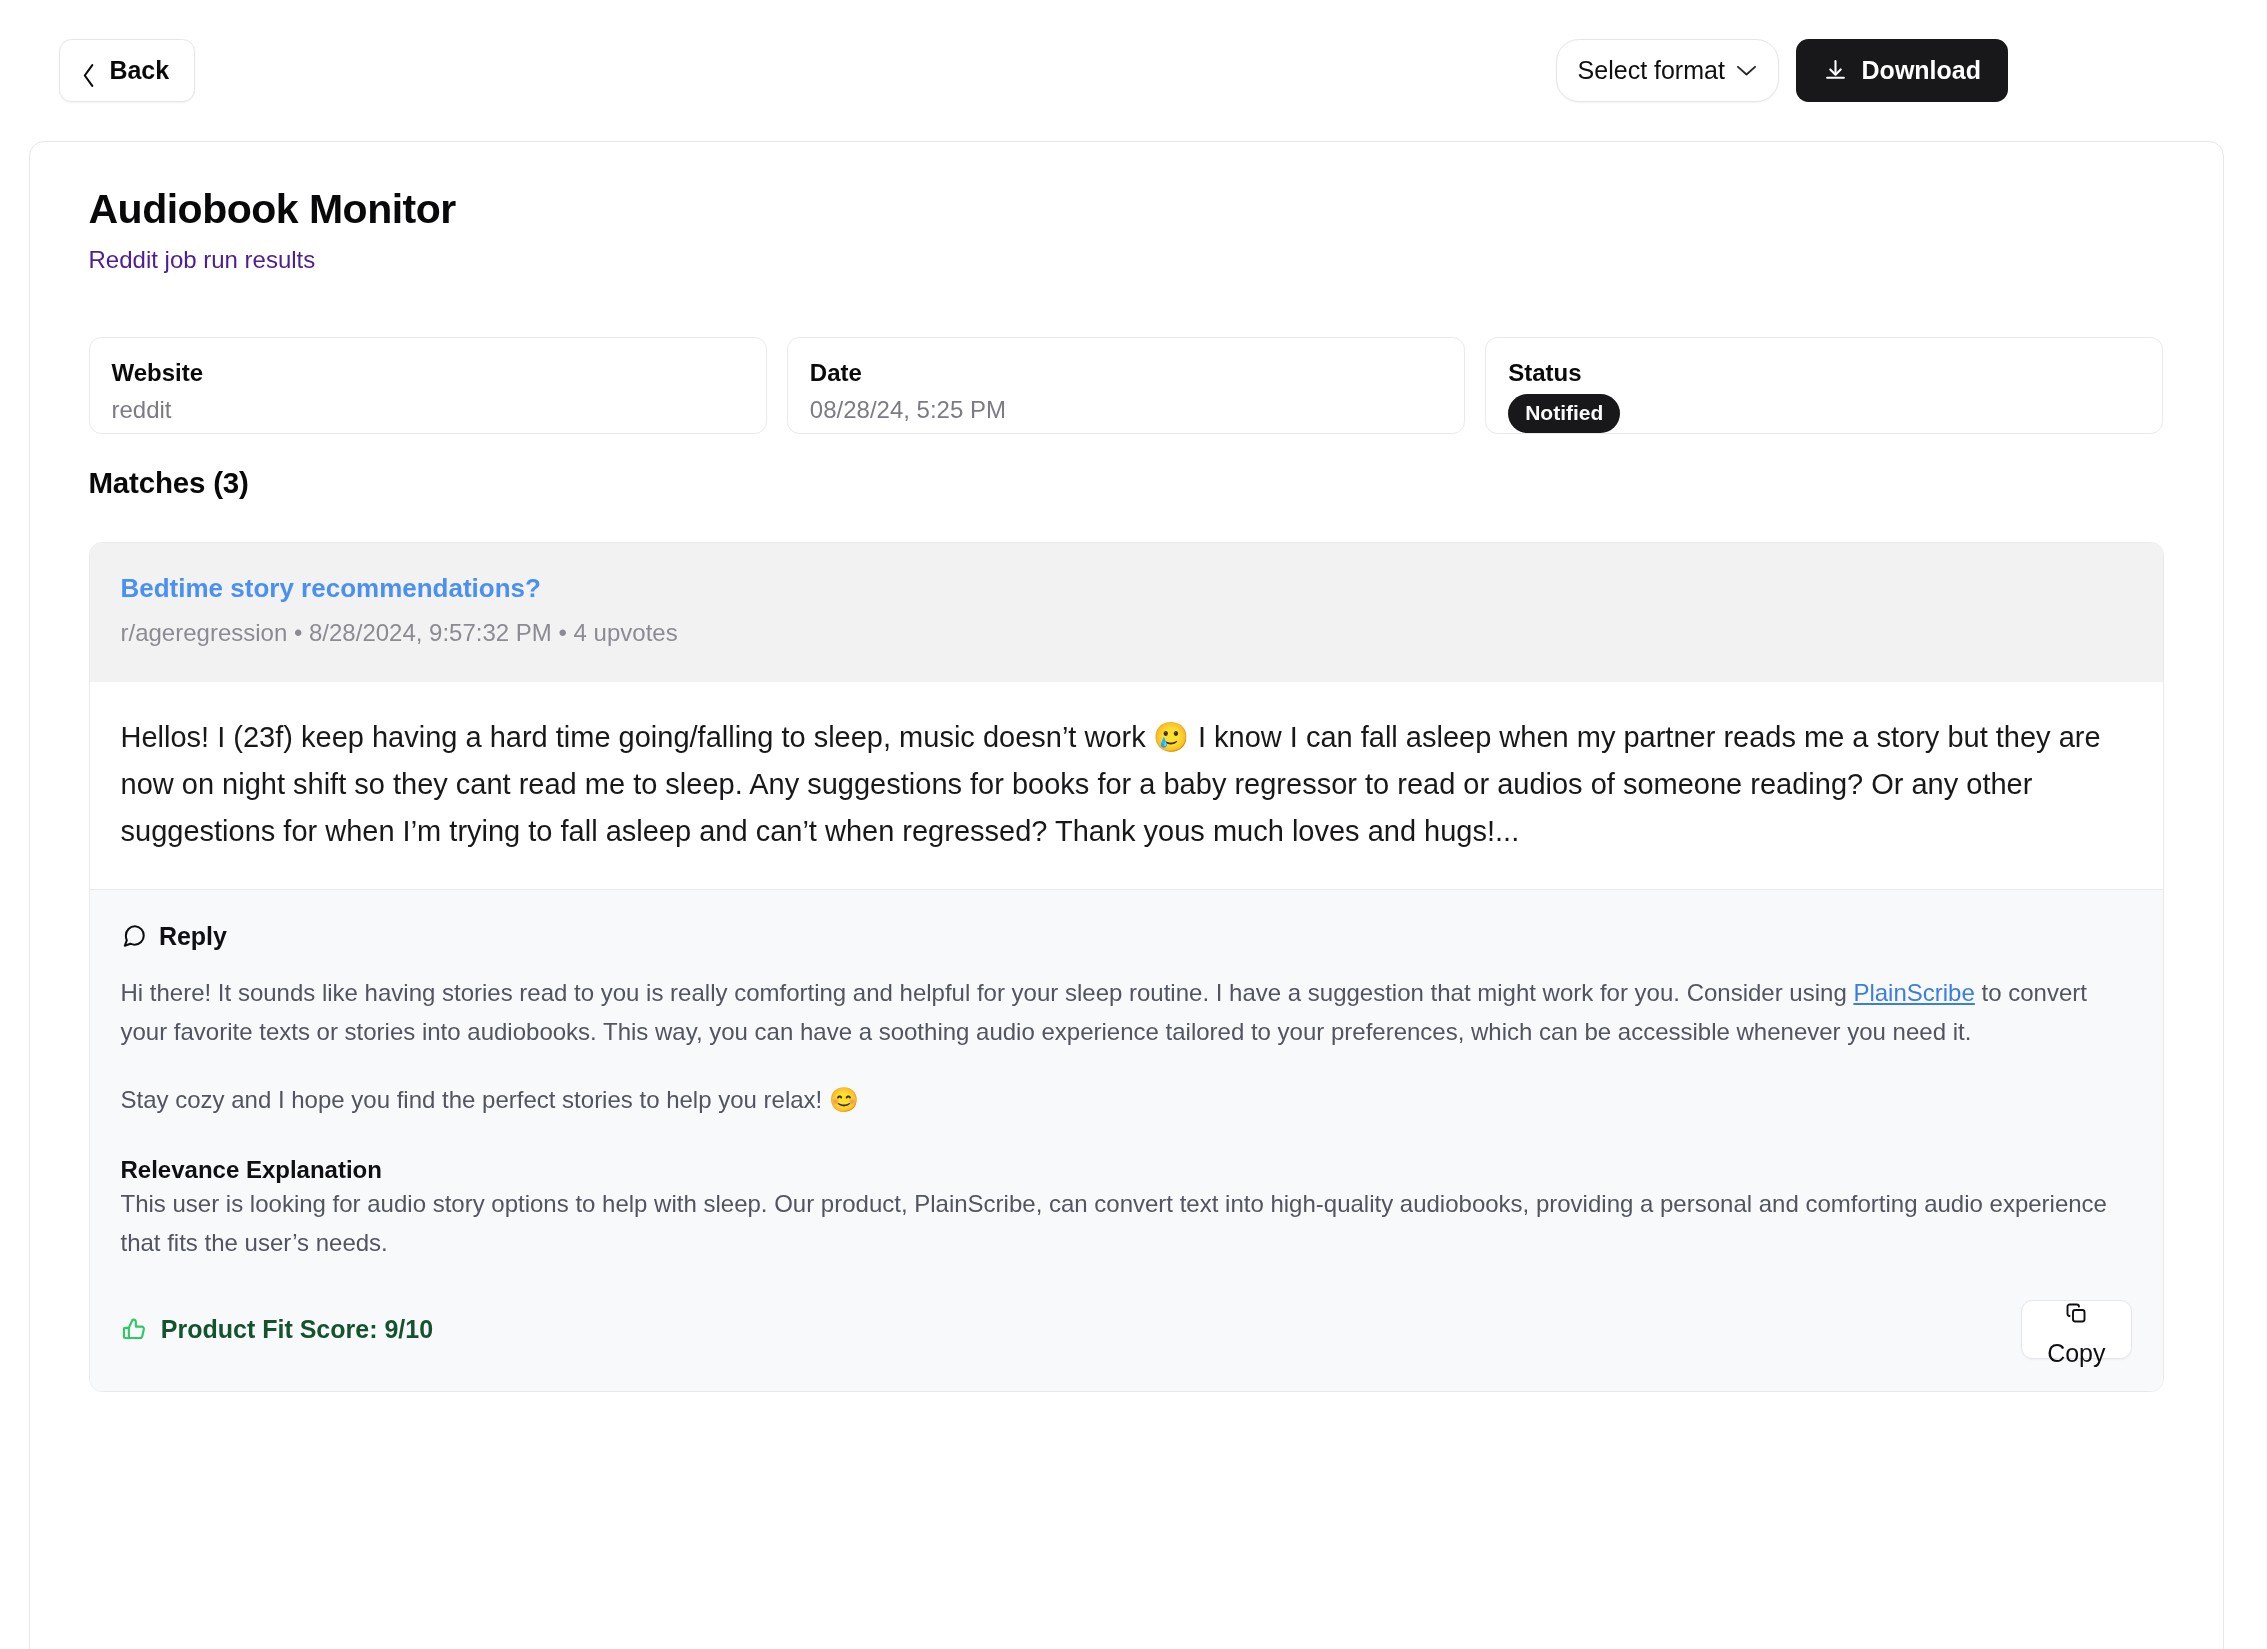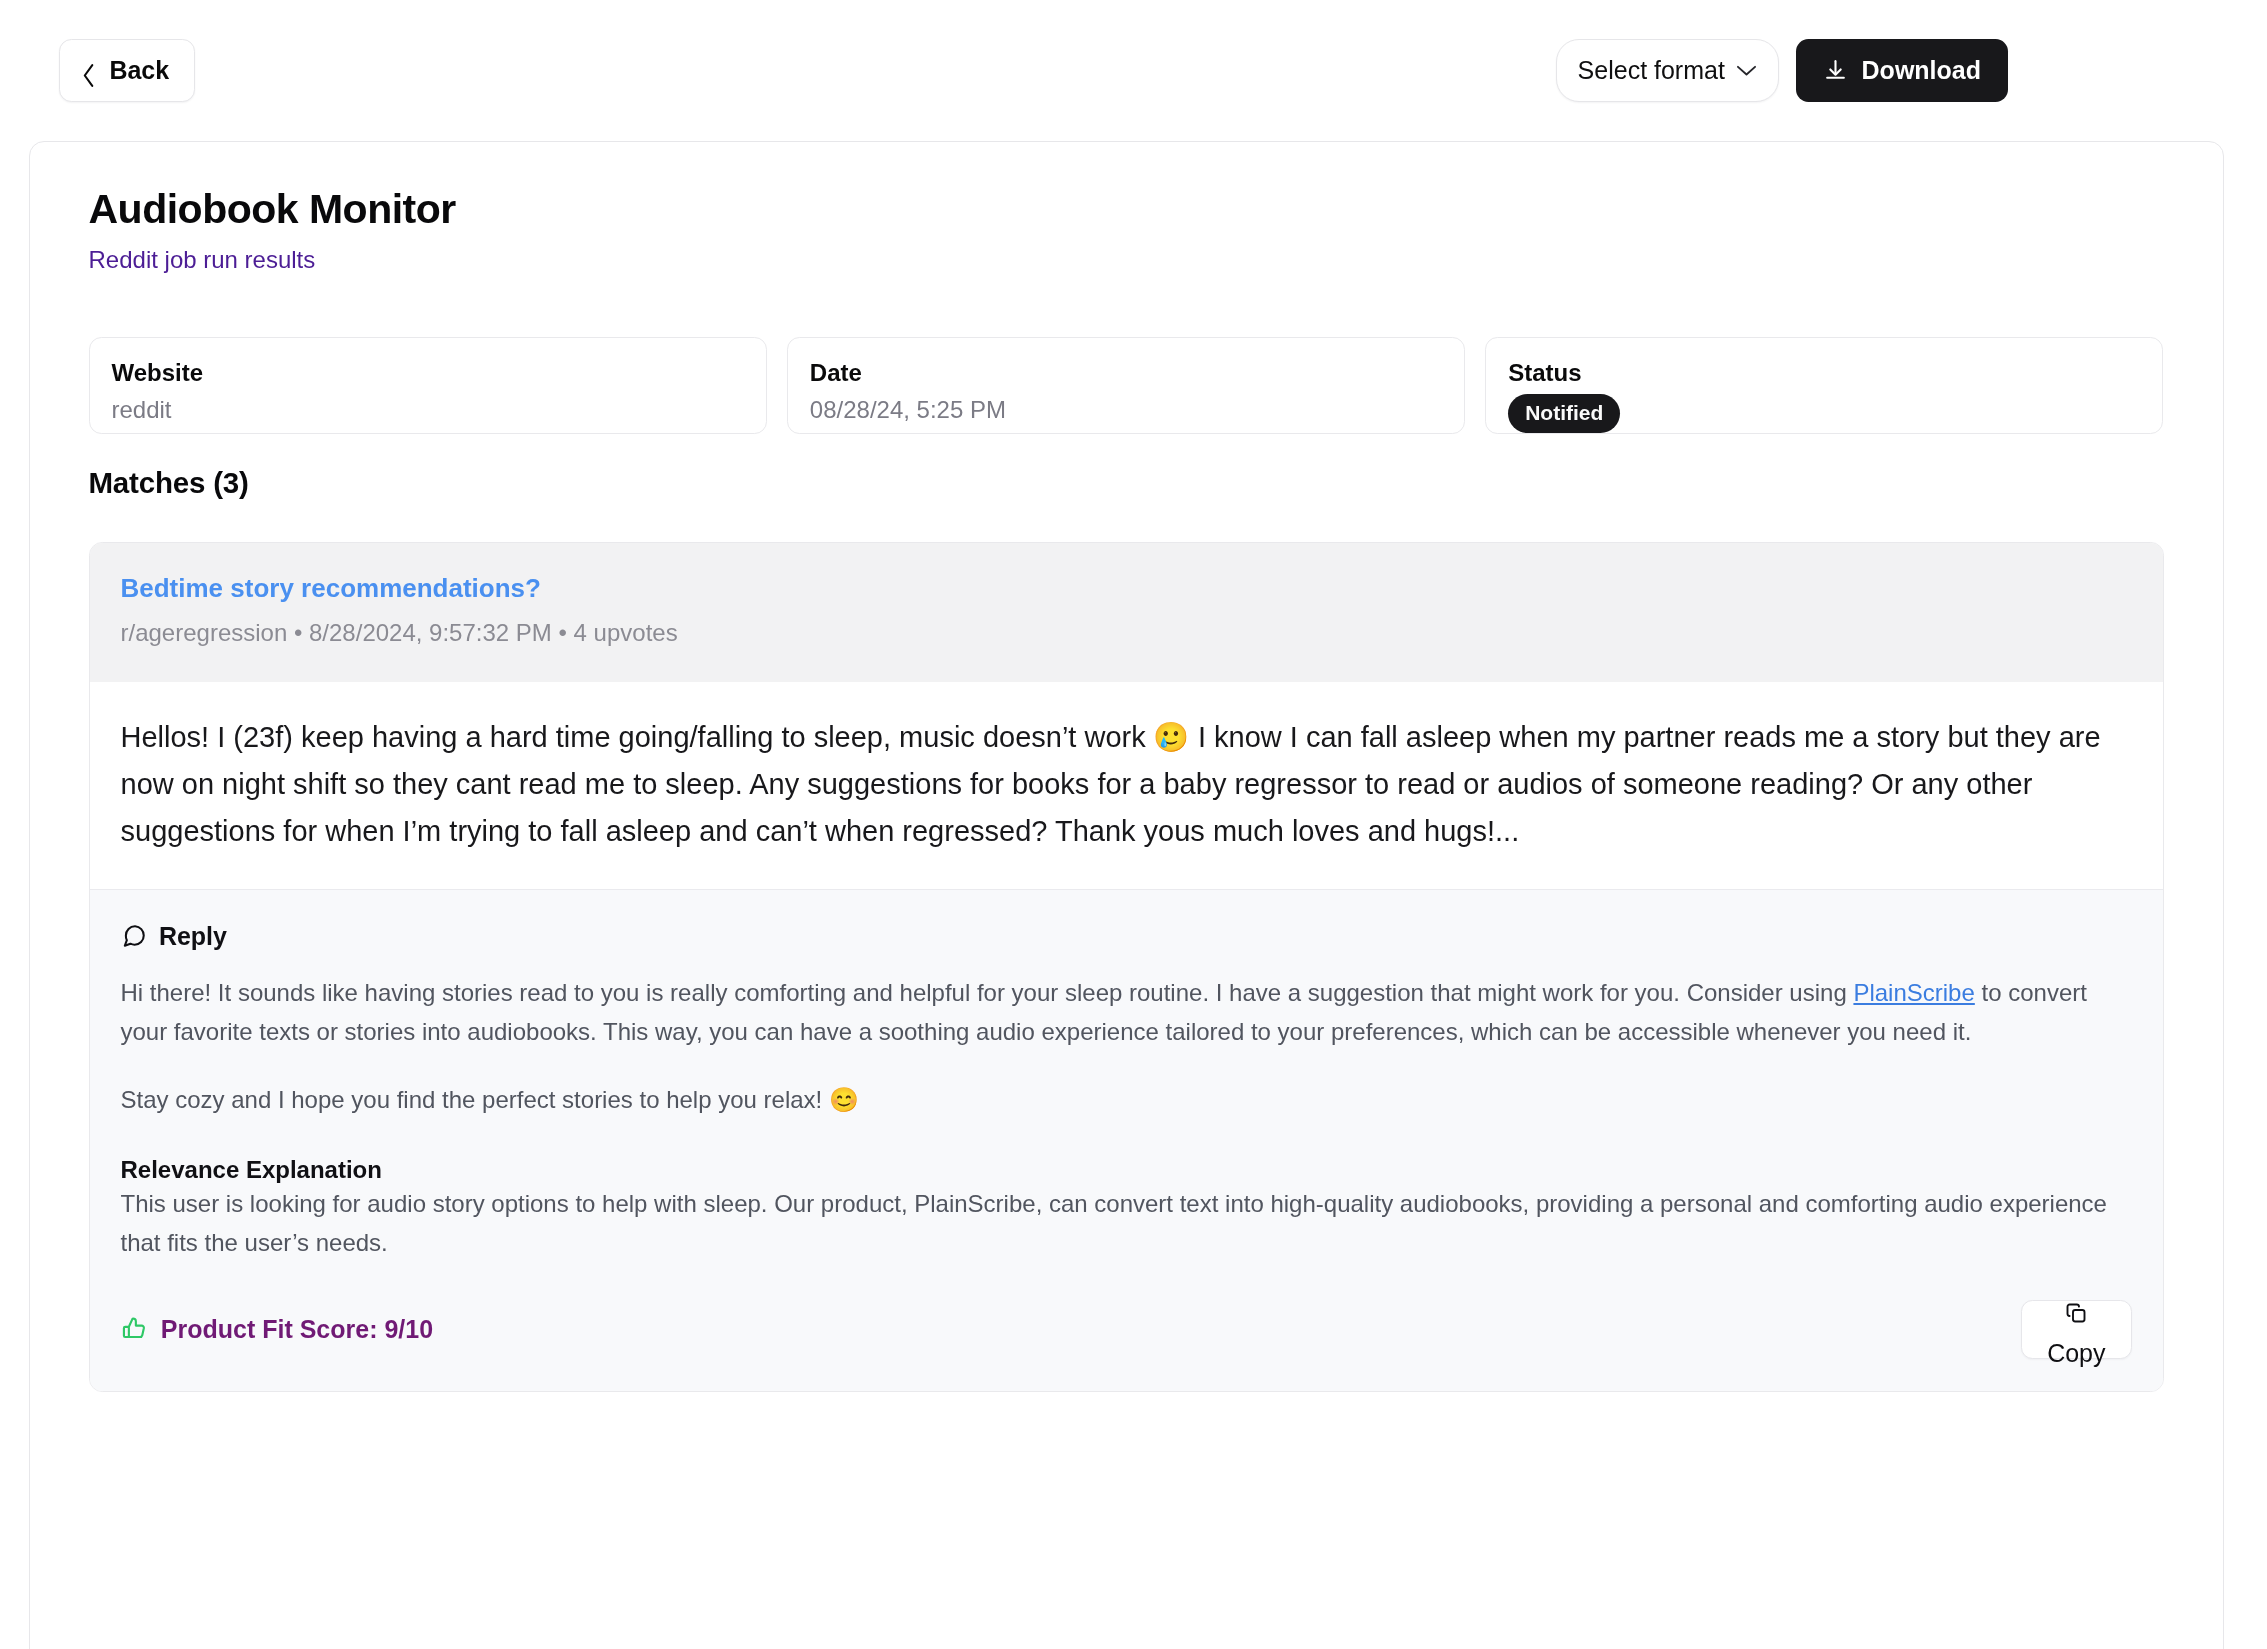--- a/index.html
+++ b/index.html
@@ -251,24 +251,25 @@
   }
 
   .score-row {
     margin-top: 38px;
     display: flex;
     align-items: center;
     justify-content: space-between;
   }
   .score {
     display: flex;
+    align-items: center;
     gap: 13.3px;
     font-size: 25px;
     font-weight: 700;
-    color: #701a75;
+    color: #14532d;
   }
   .score .thumb svg { display: block; }
 
   .copy-btn {
     display: inline-flex;
     align-items: center;
     gap: 13.3px;
     height: 59px;
     padding: 0 25px;
     background: #ffffff;

